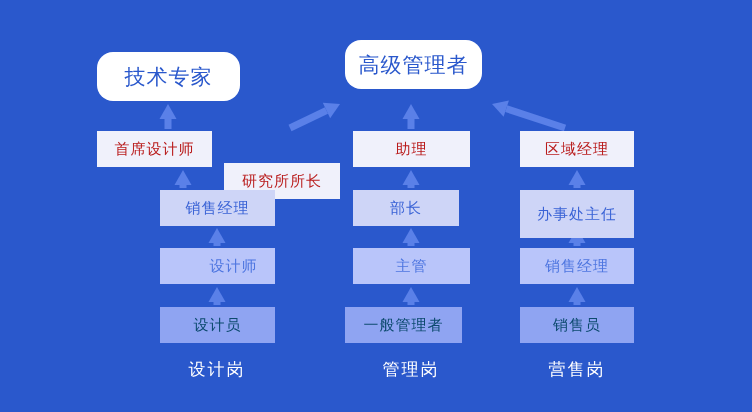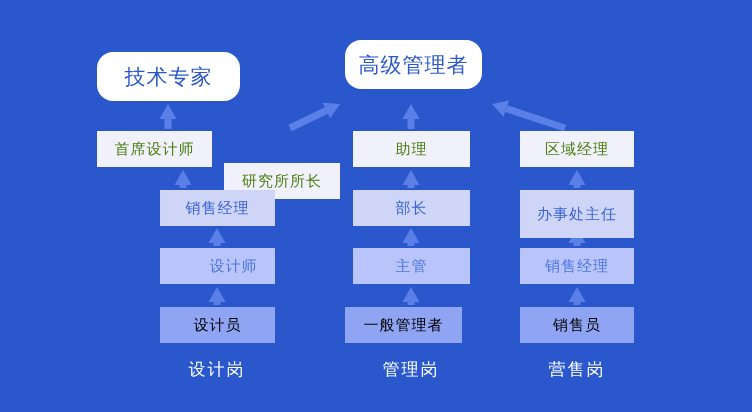--- a/index.html
+++ b/index.html
@@ -18,24 +18,24 @@
     box-sizing:border-box;
     letter-spacing:1px;
     white-space:nowrap;
   }
   .lvl-top{
     background:#ffffff;
     color:#2a58cc;
     font-size:21px;
     border-radius:16px;
   }
-  .lvl-1{background:#f0f1fb;color:#4d7c0f;font-size:15px;}
+  .lvl-1{background:#f0f1fb;color:#b91c1c;font-size:15px;}
   .lvl-2{background:#ced5f7;color:#3a63d6;font-size:15px;}
   .lvl-3{background:#b9c5fa;color:#4e76e0;font-size:15px;}
-  .lvl-4{background:#8fa4f2;color:#000000;font-size:15px;}
+  .lvl-4{background:#8fa4f2;color:#0c4a6e;font-size:15px;}
   .col-label{
     position:absolute;
     color:#ffffff;
     font-size:17px;
     letter-spacing:2px;
     text-align:center;
     white-space:nowrap;
   }
 </style>
 </head>
@@ -118,21 +118,21 @@
       </div>
       <div class="node lvl-3" style="left: 160px; top: 248px; width: 115px; height: 36px; padding-left: 32px;">
         <span>设计师</span>
       </div>
       <div class="node lvl-4" style="left: 160px; top: 307px; width: 115px; height: 36px;">
         <span>设计员</span>
       </div>
       <div class="node lvl-1" style="left: 353px; top: 131px; width: 117px; height: 36px;">
         <span>助理</span>
       </div>
-      <div class="node lvl-2" style="left: 353px; top: 190px; width: 117px; height: 36px;">
+      <div class="node lvl-2" style="left: 353px; top: 190px; width: 106px; height: 36px;">
         <span>部长</span>
       </div>
       <div class="node lvl-3" style="left: 353px; top: 248px; width: 117px; height: 36px;">
         <span>主管</span>
       </div>
       <div class="node lvl-4" style="left: 345px; top: 307px; width: 117px; height: 36px;">
         <span>一般管理者</span>
       </div>
       <div class="node lvl-1" style="left: 520px; top: 131px; width: 114px; height: 36px;">
         <span>区域经理</span>

